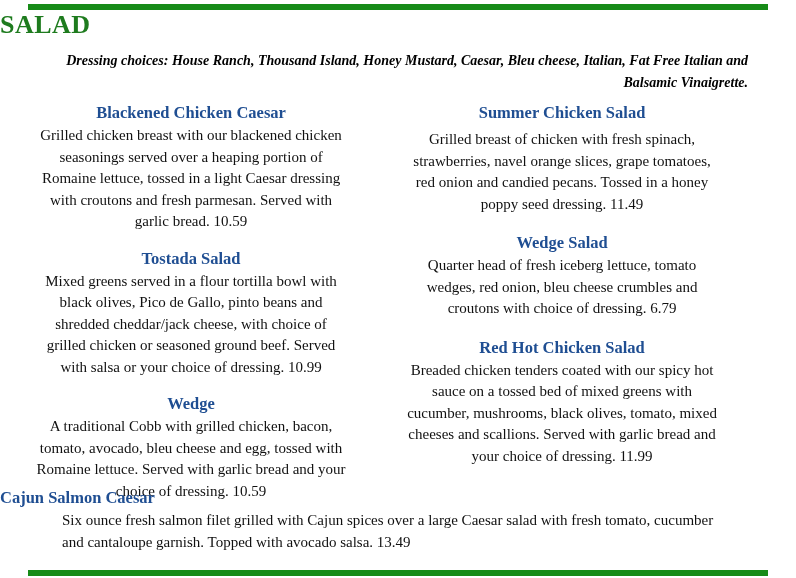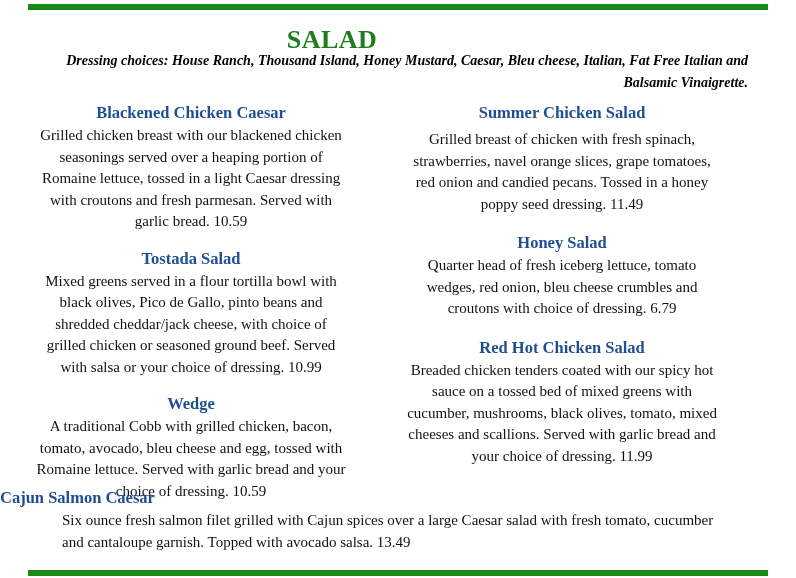--- a/index.html
+++ b/index.html
@@ -29,24 +29,24 @@
     width: 740px;
     height: 6px;
     background: #178B18;
   }
   .rule-top { top: 4px; }
   .rule-bottom { top: 570px; }
 
   
   .section-title {
     position: absolute;
-    top: 25px;
+    top: 10px;
     left: 0;
     width: 664px;
-    text-align: center;
+    text-align: left;
     color: #1E7B1E;
     font-family: "Liberation Serif", serif;
     font-weight: bold;
     font-size: 26px;
     letter-spacing: 0.5px;
     line-height: 30px;
   }
 
   .dressing-note {
     position: absolute;
@@ -153,21 +153,21 @@
     </div>
 
     <div class="col col-right">
 
       <div class="item">
         <div class="item-name">Summer Chicken Salad</div>
         <div class="item-desc">Grilled breast of chicken with fresh spinach, strawberries, navel orange slices, grape tomatoes, red onion and candied pecans. Tossed in a honey poppy seed dressing.  11.49</div>
       </div>
 
       <div class="item">
-        <div class="item-name">Honey Salad</div>
+        <div class="item-name">Wedge Salad</div>
         <div class="item-desc">Quarter head of fresh iceberg lettuce, tomato wedges, red onion, bleu cheese crumbles and croutons with choice of dressing.  6.79</div>
       </div>
 
       <div class="item">
         <div class="item-name">Red Hot Chicken Salad</div>
         <div class="item-desc">Breaded chicken tenders coated with our spicy hot sauce on a tossed bed of mixed greens with cucumber, mushrooms, black olives, tomato, mixed cheeses and scallions.  Served with garlic bread and your choice of dressing.  11.99</div>
       </div>
 
     </div>
 

